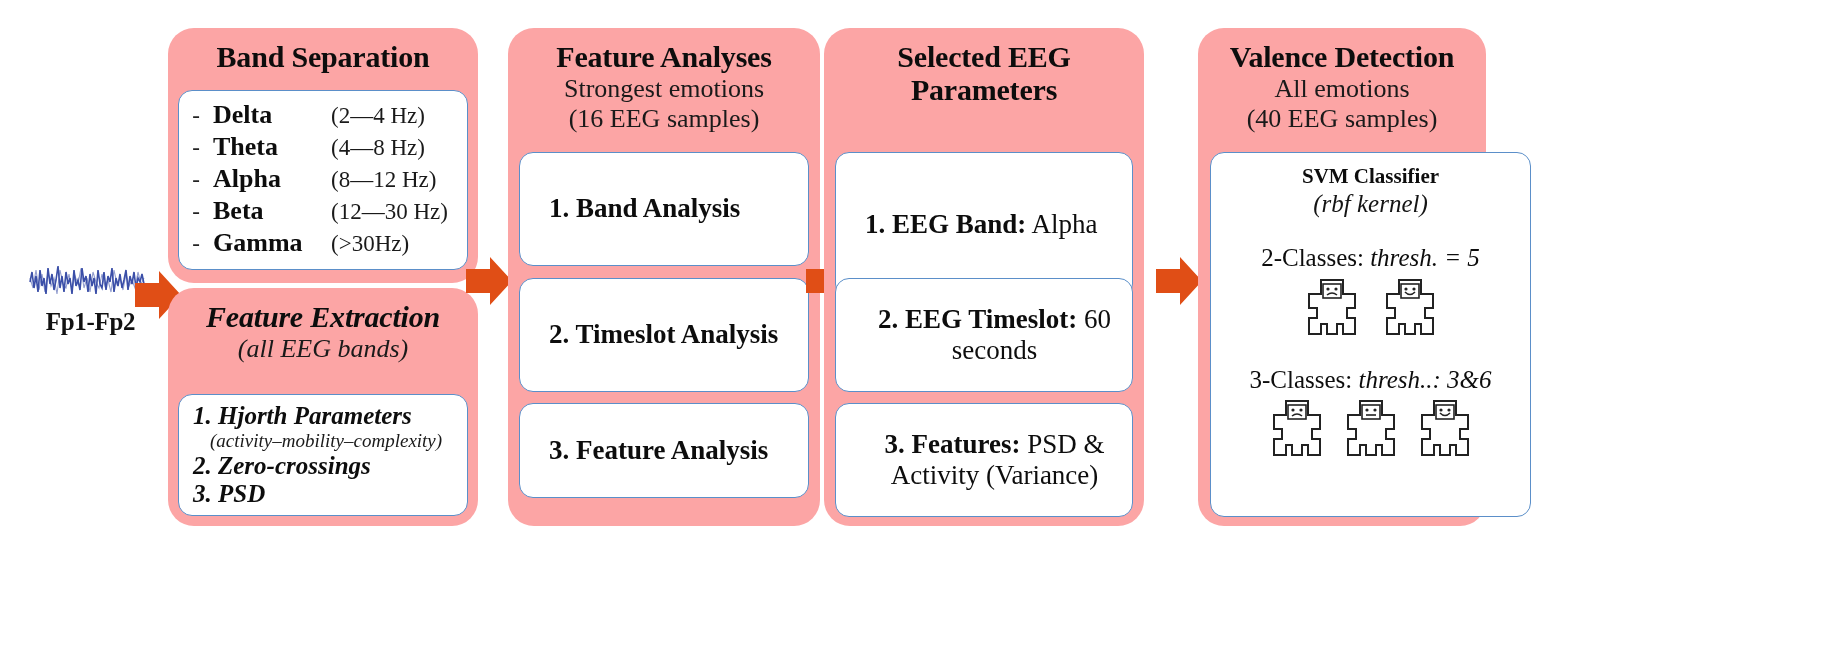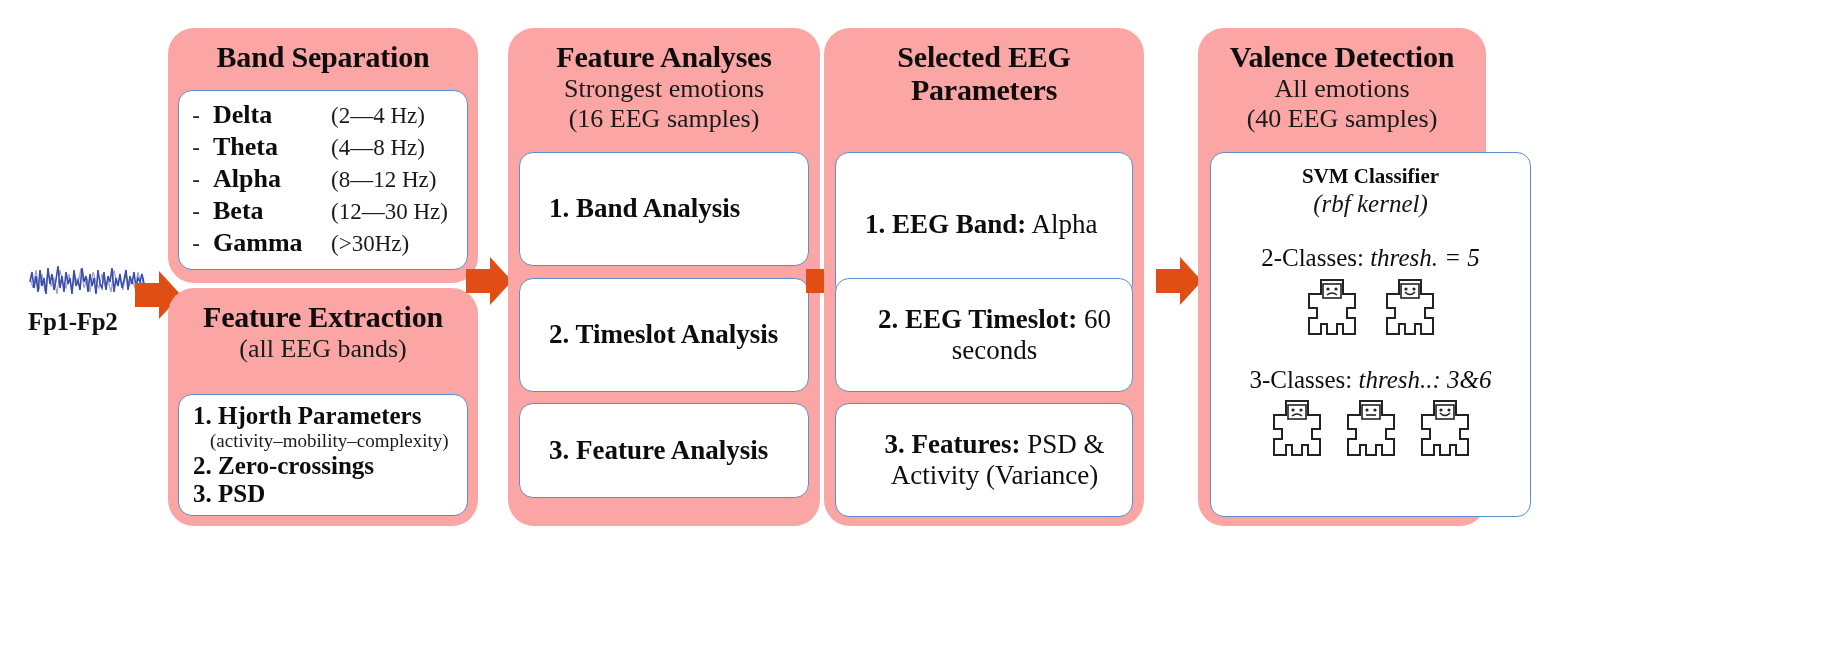--- a/index.html
+++ b/index.html
@@ -20,20 +20,21 @@
     height: 648px;
     background: #ffffff;
   }
 
   
   .eeg-input {
     position: absolute;
     left: 28px;
     top: 258px;
     width: 125px;
+    text-align: center;
   }
   .eeg-wave {
     width: 118px;
     height: 46px;
     display: block;
   }
   .eeg-label {
     font-family: "Liberation Serif", serif;
     font-weight: bold;
     font-size: 25px;
@@ -243,21 +244,21 @@
         <div class="band-row">
           <span class="band-dash">-</span>
           <span class="band-name">Gamma</span>
           <span class="band-range">(&gt;30Hz)</span>
         </div>
 
       </div>
     </div>
   </div>
 
-  <div class="panel" style="left:168px; top:288px; width:310px; height:238px;">
+  <div class="panel" style="left:168px; top:288px; width:310px; height:238px;font-style:italic;">
     <div class="panel-title">Feature Extraction</div>
     <div class="panel-sub">(all EEG bands)</div>
     <div class="card" style="left:10px; top:106px; width:290px; height:122px;">
       <div class="fx-list">
         <div>
           <div class="fx-item">1. Hjorth Parameters</div>
           <div class="fx-note">(activity–mobility–complexity)</div>
         </div>
         <div>
           <div class="fx-item">2. Zero-crossings</div>

